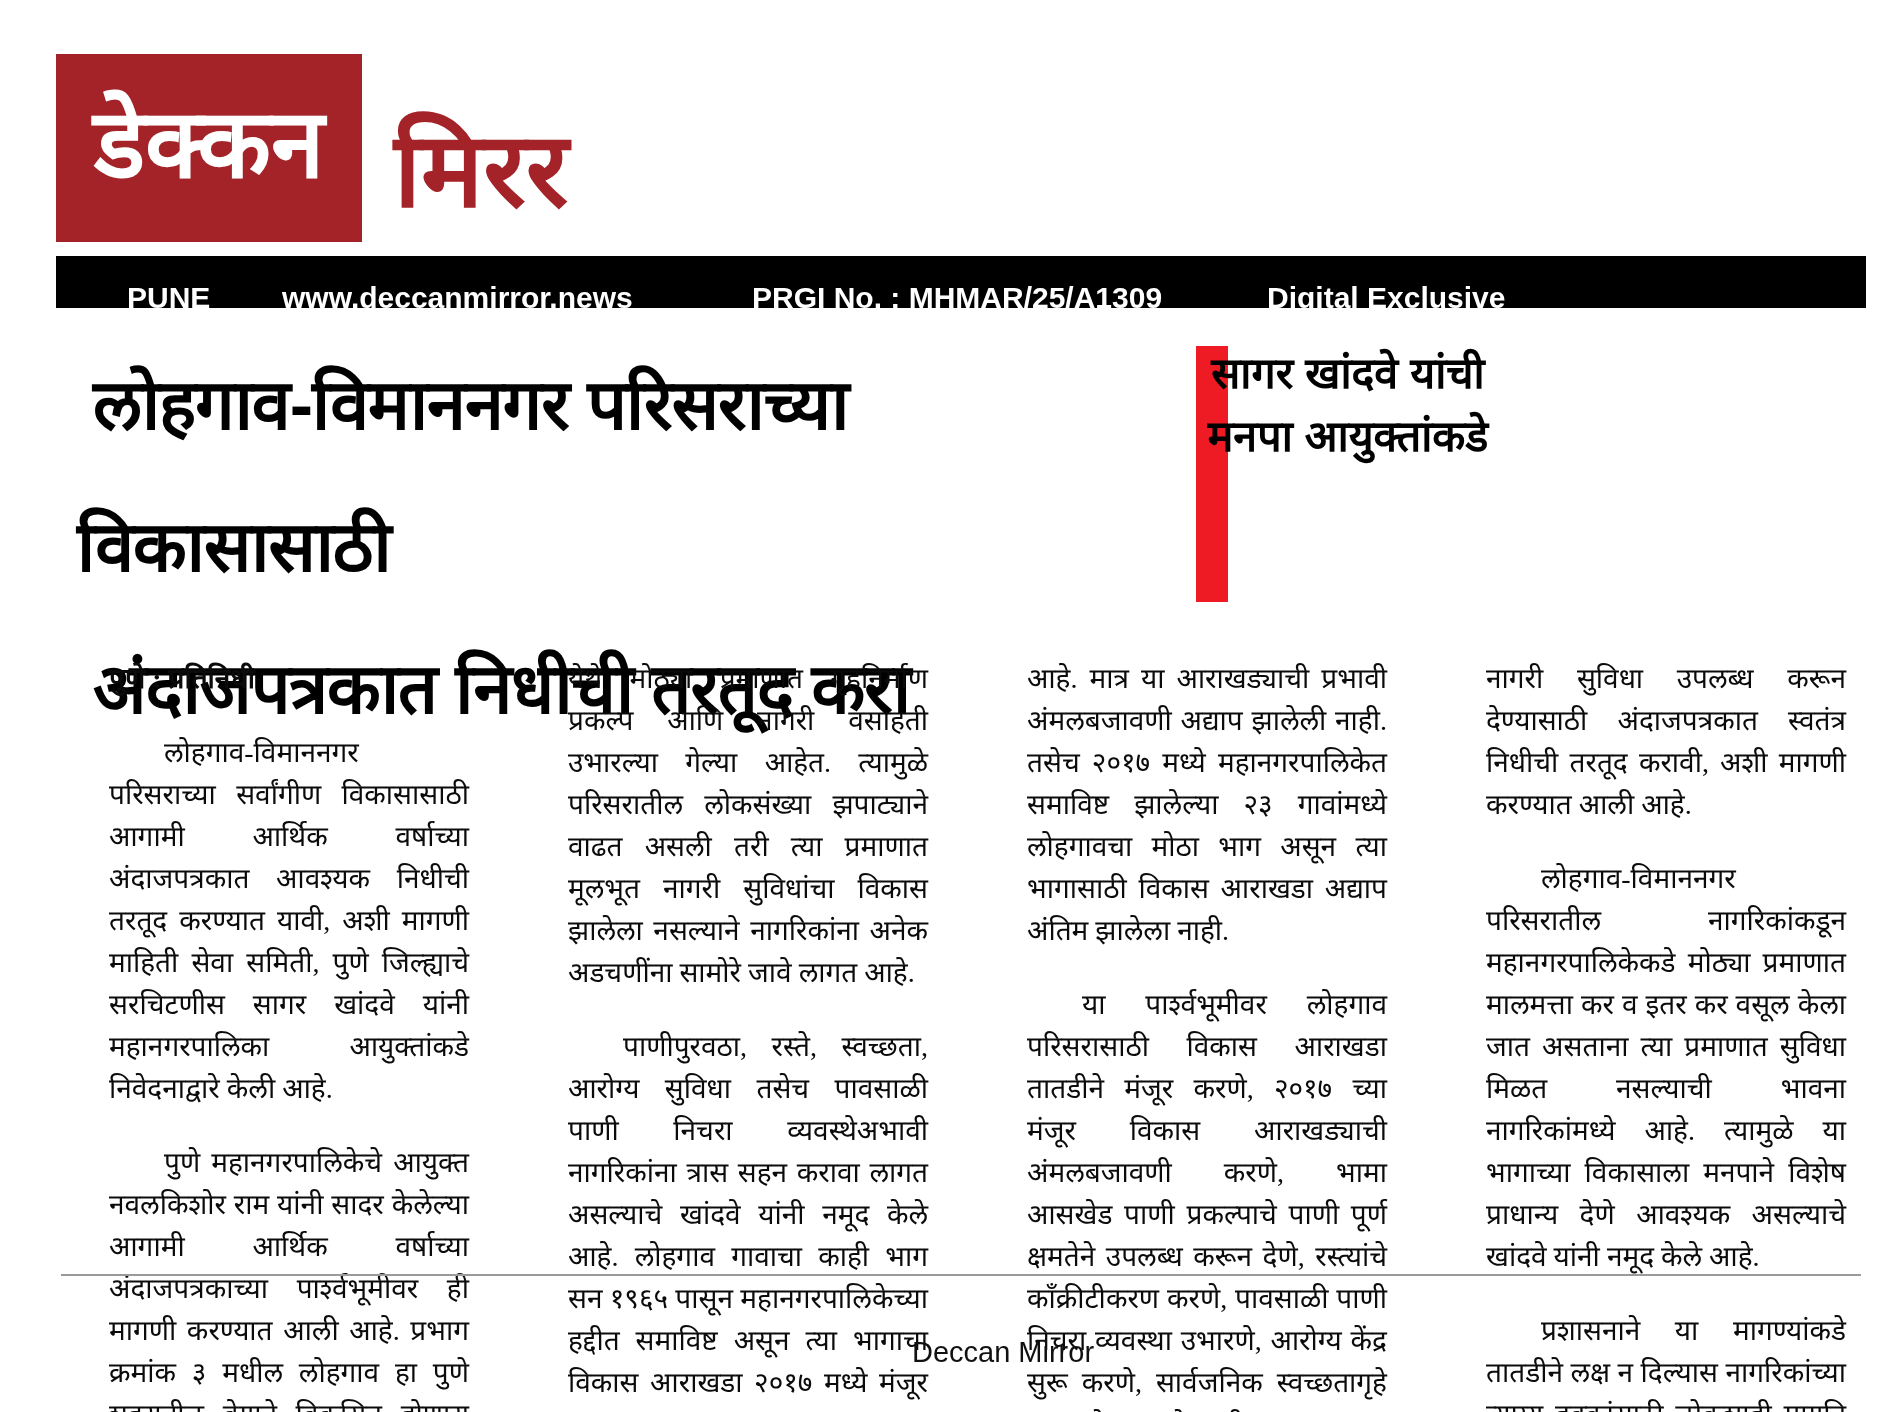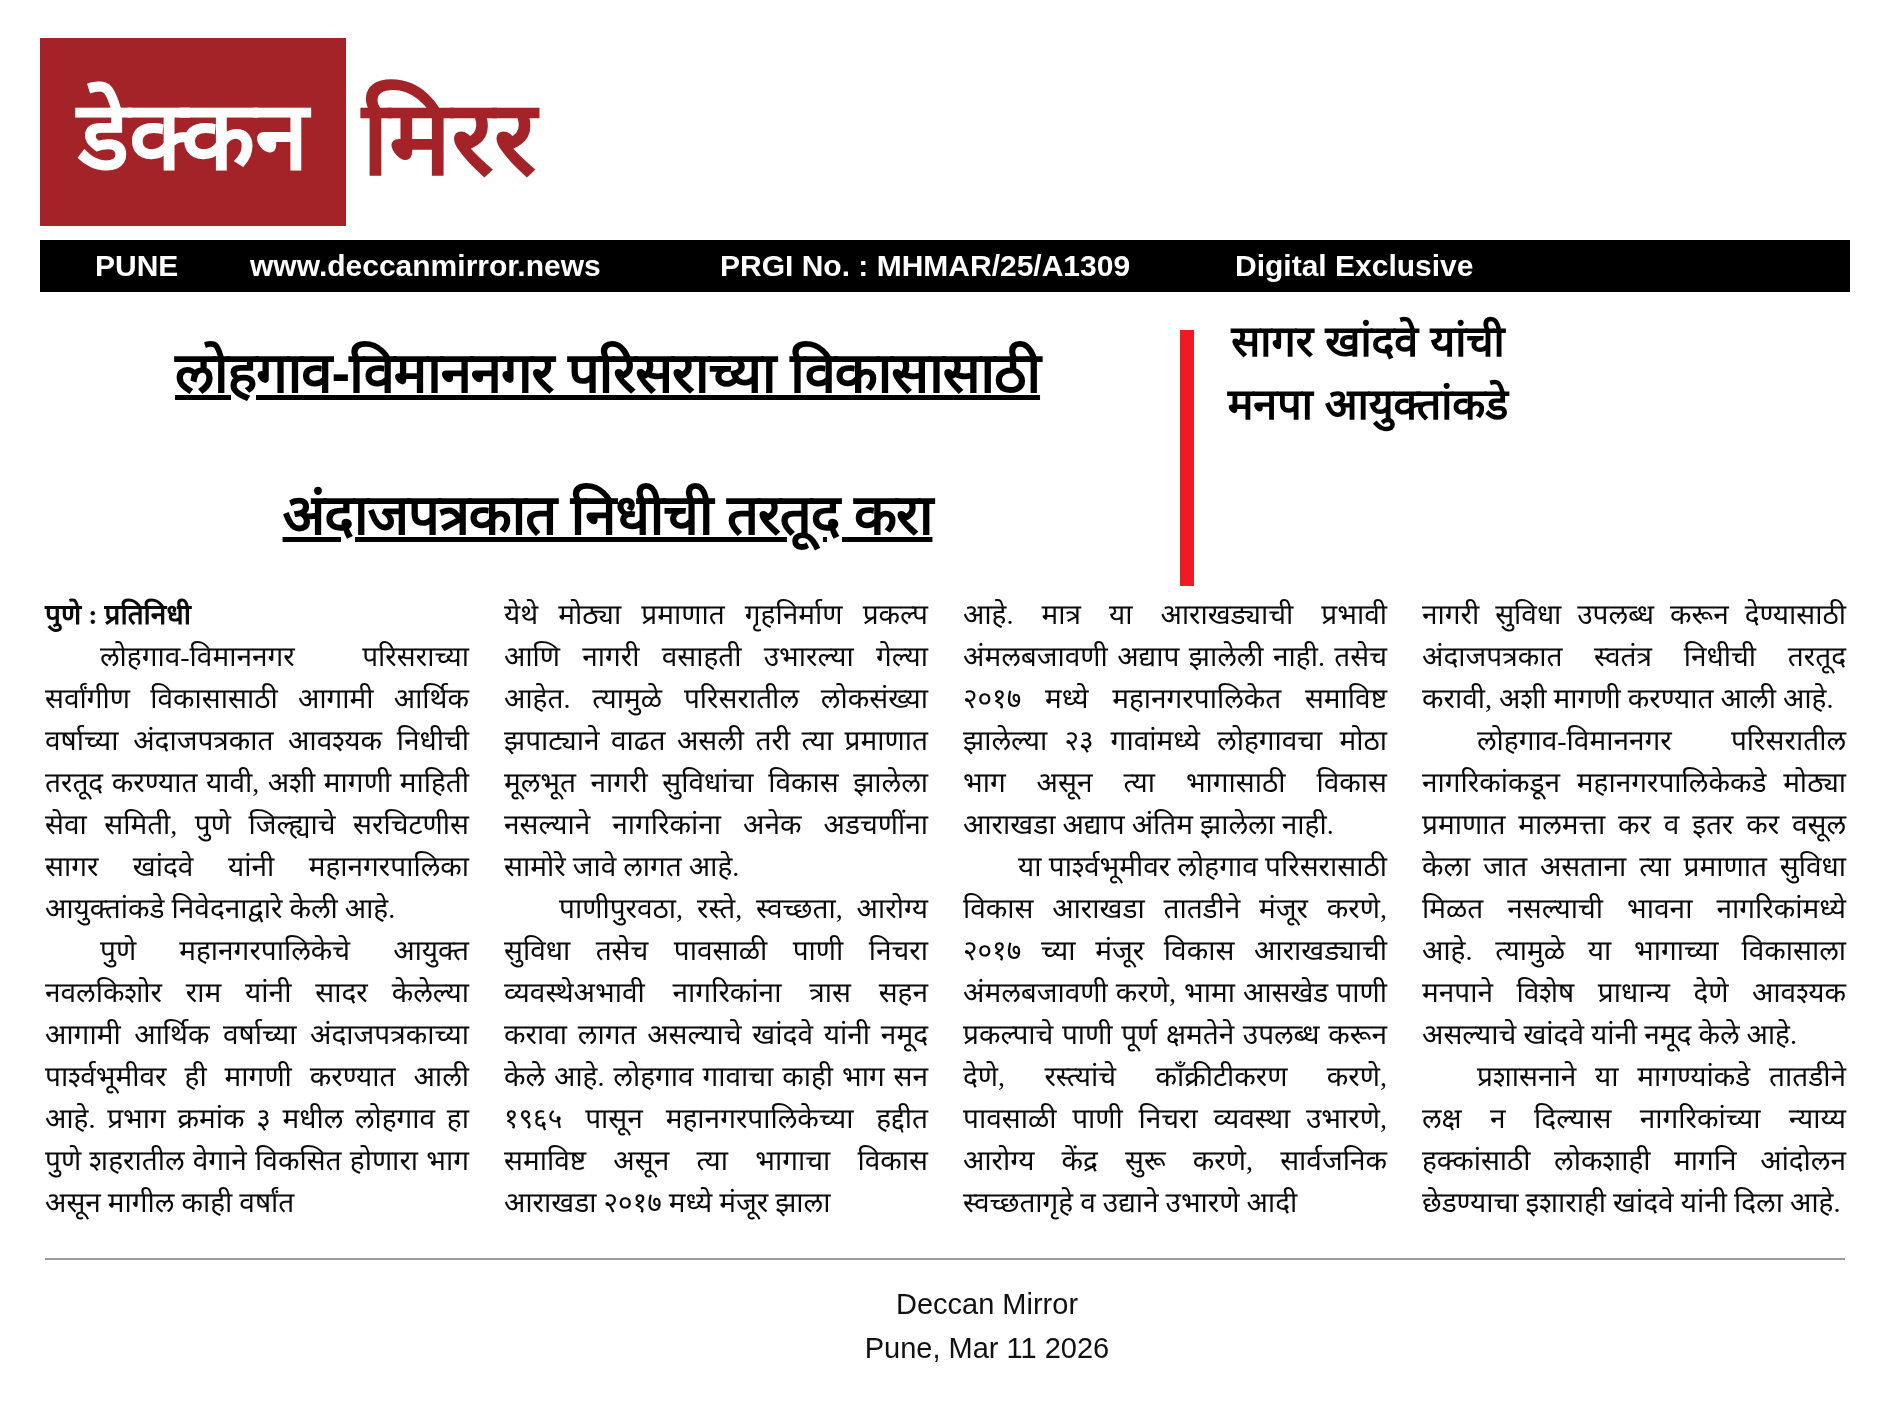--- a/index.html
+++ b/index.html
@@ -1,15 +1,15 @@
 <!DOCTYPE html>
 <html lang="mr"><head>
 <meta charset="utf-8">
 <style>
-  * { margin: 0; padding: 0; box-sizing: border-box; }
+  * { margin: 0; padding: 16px; box-sizing: border-box; }
   html, body { background: #ffffff; }
   body {
     width: 1890px; height: 1412px;
     position: relative;
     font-family: "Liberation Serif", "DejaVu Serif", serif;
     color: #0b0b0b;
     overflow: hidden;
   }
 
   
@@ -46,33 +46,31 @@
   }
   .infobar .city     { left: 55px; }
   .infobar .website  { left: 210px; }
   .infobar .prgi     { left: 680px; }
   .infobar .edition  { left: 1195px; }
 
   
   .headline-zone { position: absolute; left: 45px; top: 296px; width: 1800px; height: 310px; }
   .main-headline {
     position: absolute; left: 0; top: 6px; width: 1125px;
-    text-align: center;
-    font-weight: 800; font-size: 56px; line-height: 142px;
+    font-weight: 800; font-size: 70px; line-height: 142px;
     color: #000000; letter-spacing: -1px;
     font-family: "Liberation Sans", "DejaVu Sans", sans-serif;
-    text-decoration: underline;
   }
   .red-divider {
     position: absolute; left: 1135px; top: 34px;
     width: 14px; height: 256px;
     background: #ee1b24;
   }
   .sub-headline {
-    position: absolute; left: 1148px; top: 14px; width: 350px;
+    position: absolute; left: 1112px; top: 14px; width: 350px;
     text-align: center;
     font-weight: 800; font-size: 43px; line-height: 63px;
     color: #000000;
     font-family: "Liberation Sans", "DejaVu Sans", sans-serif;
   }
 
   
   .article-body {
     position: absolute; left: 45px; top: 594px;
     width: 1800px; height: 648px;

